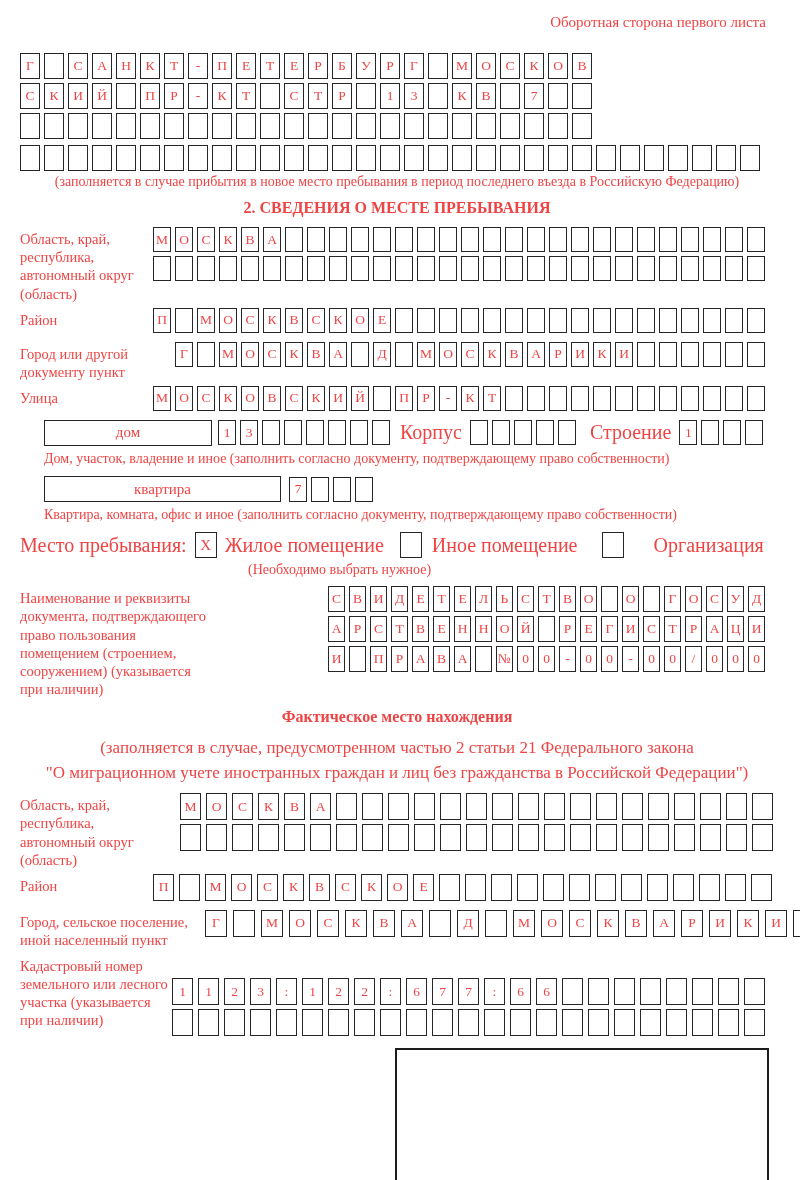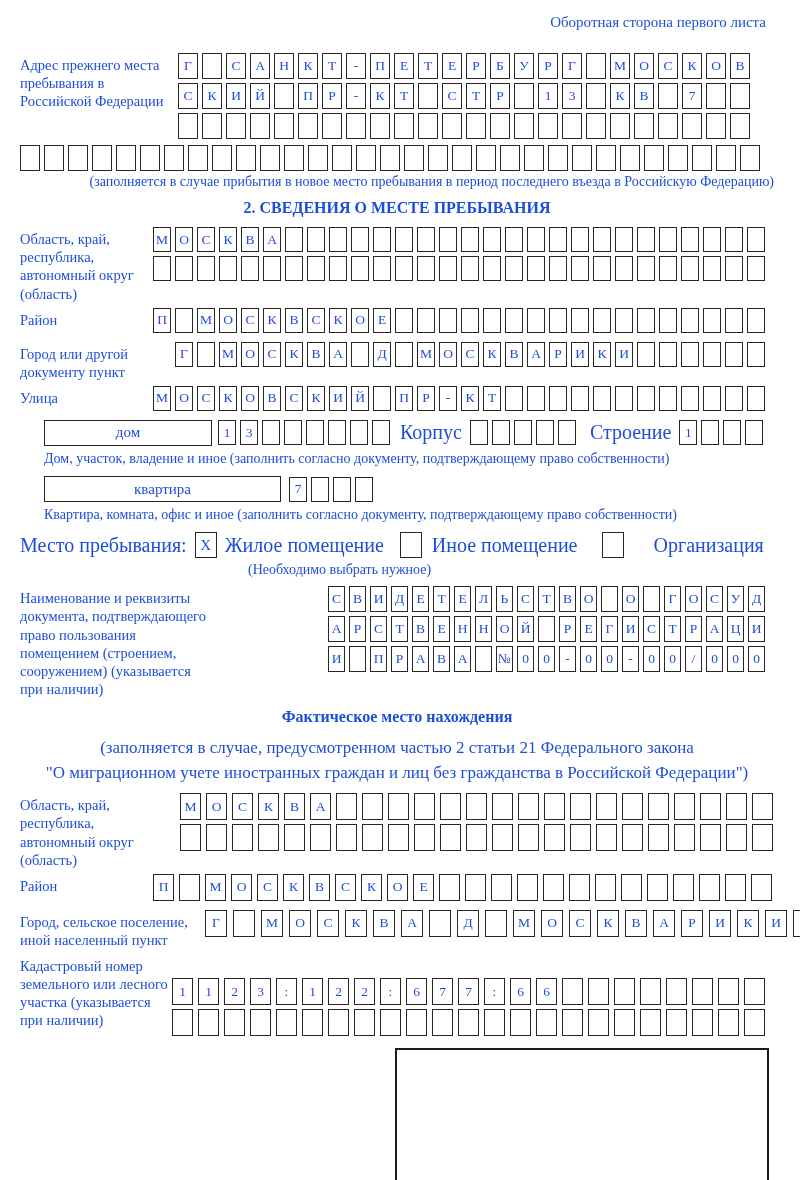--- a/index.html
+++ b/index.html
@@ -1,41 +1,41 @@
 <!DOCTYPE html>
 <html><head>
 <meta charset="utf-8">
 <style>
   * { box-sizing: border-box; }
   html,body { margin:0; padding:0; background:#fff; }
   .page {
     width:800px; height:1180px; overflow:hidden;
     padding:14px 26px 10px 20px;
     font-family:"Liberation Serif","DejaVu Serif",serif;
-    color:#1d4ed8; background:#fff;
+    color:#ef4444; background:#fff;
   }
   .hdr-right { text-align:right; font-size:15px; margin-bottom:22px; padding-right:8px; }
   .field { display:flex; margin-bottom:5px; }
   .flabel { flex:none; font-size:14.5px; line-height:1.25; padding-top:3px; padding-right:4px; }
   .w158 { width:158px; } .w133 { width:133px; } .w200 { width:200px; }
   .w155 { width:155px; } .w152 { width:152px; } .w185 { width:185px; }
   .cellcol { display:flex; flex-direction:column; }
   .cells { display:flex; margin-bottom:4px; }
   .cell {
     flex:none; border:1.5px solid #262626;
     display:flex; align-items:center; justify-content:center;
     font-size:13.5px; background:#fff;
   }
   .sz-a .cell { width:20px; height:26px; margin-right:4px; }
   .sz-b .cell { width:18px; height:25px; margin-right:4px; }
   .sz-c .cell { width:17px; height:26px; margin-right:4px; }
   .sz-d .cell { width:21px; height:27px; margin-right:5px; }
   .sz-e .cell { width:22px; height:27px; margin-right:6px; }
   .note { font-size:14px; line-height:1.3; }
-  .note-center { text-align:right; }
+  .note-center { text-align:center; }
   .sec-title { text-align:center; font-weight:bold; font-size:16px; margin:4px 0 10px; }
   .inline-row { display:flex; align-items:center; margin-bottom:4px; }
   .widebox {
     flex:none; border:1.8px solid #262626; height:26px;
     display:flex; align-items:center; justify-content:center; font-size:15px;
   }
   .chk {
     flex:none; width:22px; height:26px; border:1.9px solid #262626;
     display:flex; align-items:center; justify-content:center; font-size:15px;
   }
@@ -49,21 +49,20 @@
   .fnotes { text-align:center; font-size:17px; line-height:1.45; margin-bottom:8px; }
 </style>
 </head>
 <body>
 
 <div class="page">
 
   <div class="hdr-right">Оборотная сторона первого листа</div>
 
   <div class="field mb2">
-    <div class="flabel w158">Адрес прежнего места пребывания в Российской Федерации</div>
     <div class="cellcol">
       <div class="cells sz-a">
           <div class="cell">Г</div>
           <div class="cell"></div>
           <div class="cell">С</div>
           <div class="cell">А</div>
           <div class="cell">Н</div>
           <div class="cell">К</div>
           <div class="cell">Т</div>
           <div class="cell">-</div>

